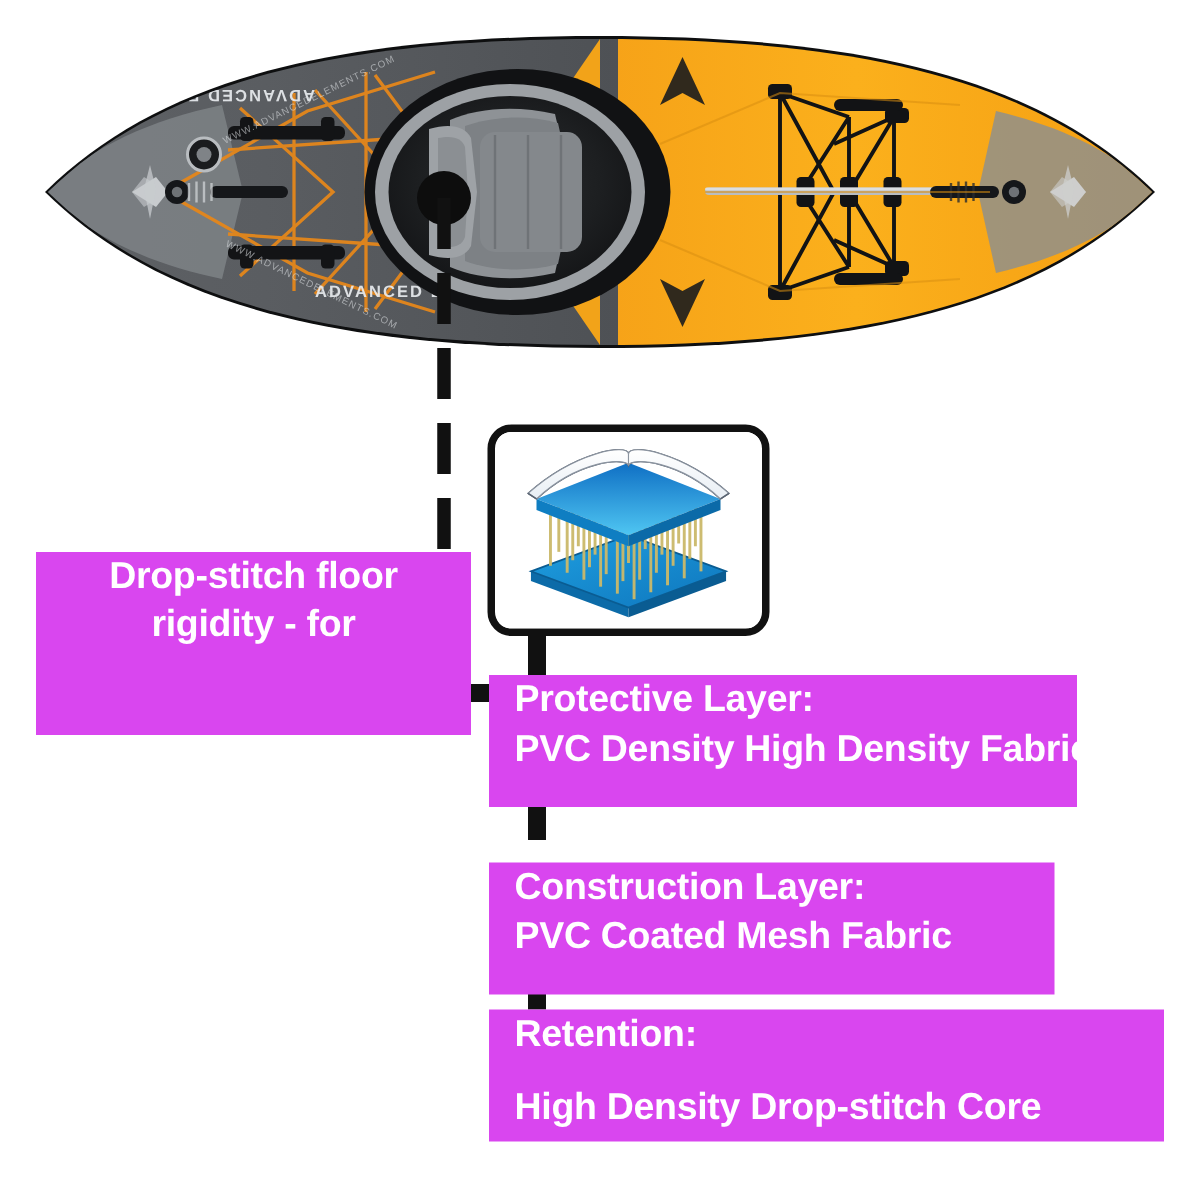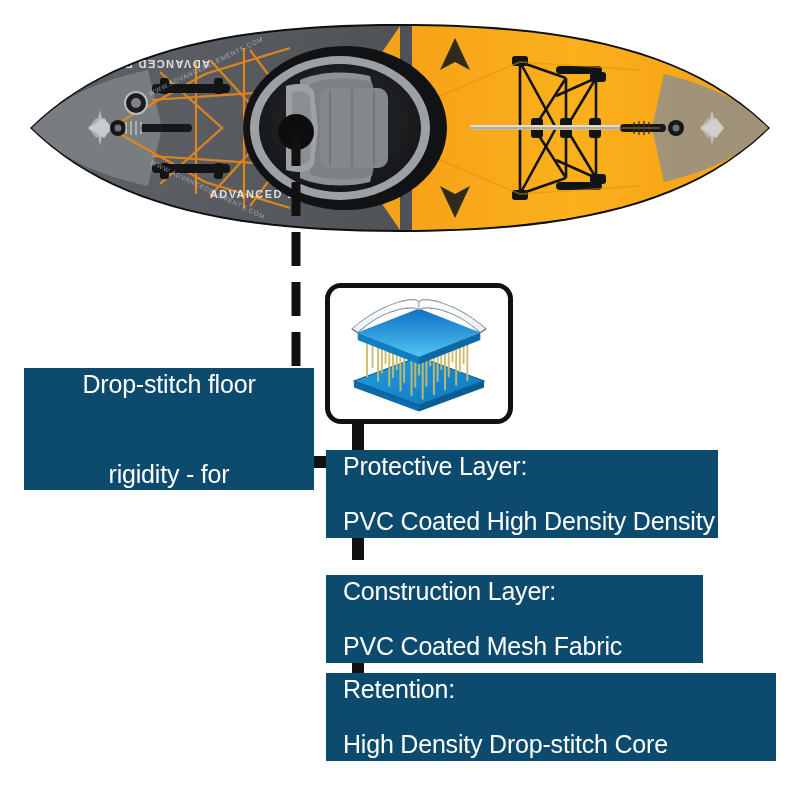--- a/index.html
+++ b/index.html
@@ -52,27 +52,27 @@
     border: 5px solid #111111;
     border-radius: 16px;
     box-sizing: border-box;
     overflow: hidden;
   }
   .inset-svg { display:block; width: 100%; height: 100%; }
 
   
   .callout {
     position: absolute;
-    background: #0c4a6e;
+    background: #d946ef;
     color: #ffffff;
-    font-weight: normal;
+    font-weight: bold;
     box-sizing: border-box;
     display: flex;
     flex-direction: column;
-    justify-content: space-between;
+    justify-content: flex-start;
   }
   .callout .line {
     display: block;
     white-space: nowrap;
   }
 
   #callout-dropstitch {
     left: 24px;
     top: 368px;
     width: 290px;
@@ -110,20 +110,21 @@
 
   #callout-retention {
     left: 326px;
     top: 673px;
     width: 450px;
     height: 88px;
     padding-left: 17px;
     font-size: 25px;
     line-height: 1.33;
     letter-spacing: -0.2px;
+    gap: 16px;
   }
 </style>
 </head>
 <body>
 
 <div id="stage">
 
   <div class="kayak-region">
     <svg class="kayak-svg" viewBox="0 0 800 235" xmlns="http://www.w3.org/2000/svg">
       <defs>
@@ -388,21 +389,21 @@
     </svg>
   </div>
 
   <div class="callout" id="callout-dropstitch">
     <span class="line">Drop-stitch floor</span>
     <span class="line">rigidity - for</span>
   </div>
 
   <div class="callout" id="callout-protective">
     <span class="line">Protective Layer:</span>
-    <span class="line">PVC Coated High Density Density</span>
+    <span class="line">PVC Density High Density Fabric</span>
   </div>
 
   <div class="callout" id="callout-construction">
     <span class="line">Construction Layer:</span>
     <span class="line">PVC Coated Mesh Fabric</span>
   </div>
 
   <div class="callout" id="callout-retention">
     <span class="line">Retention:</span>
     <span class="line">High Density Drop-stitch Core</span>

